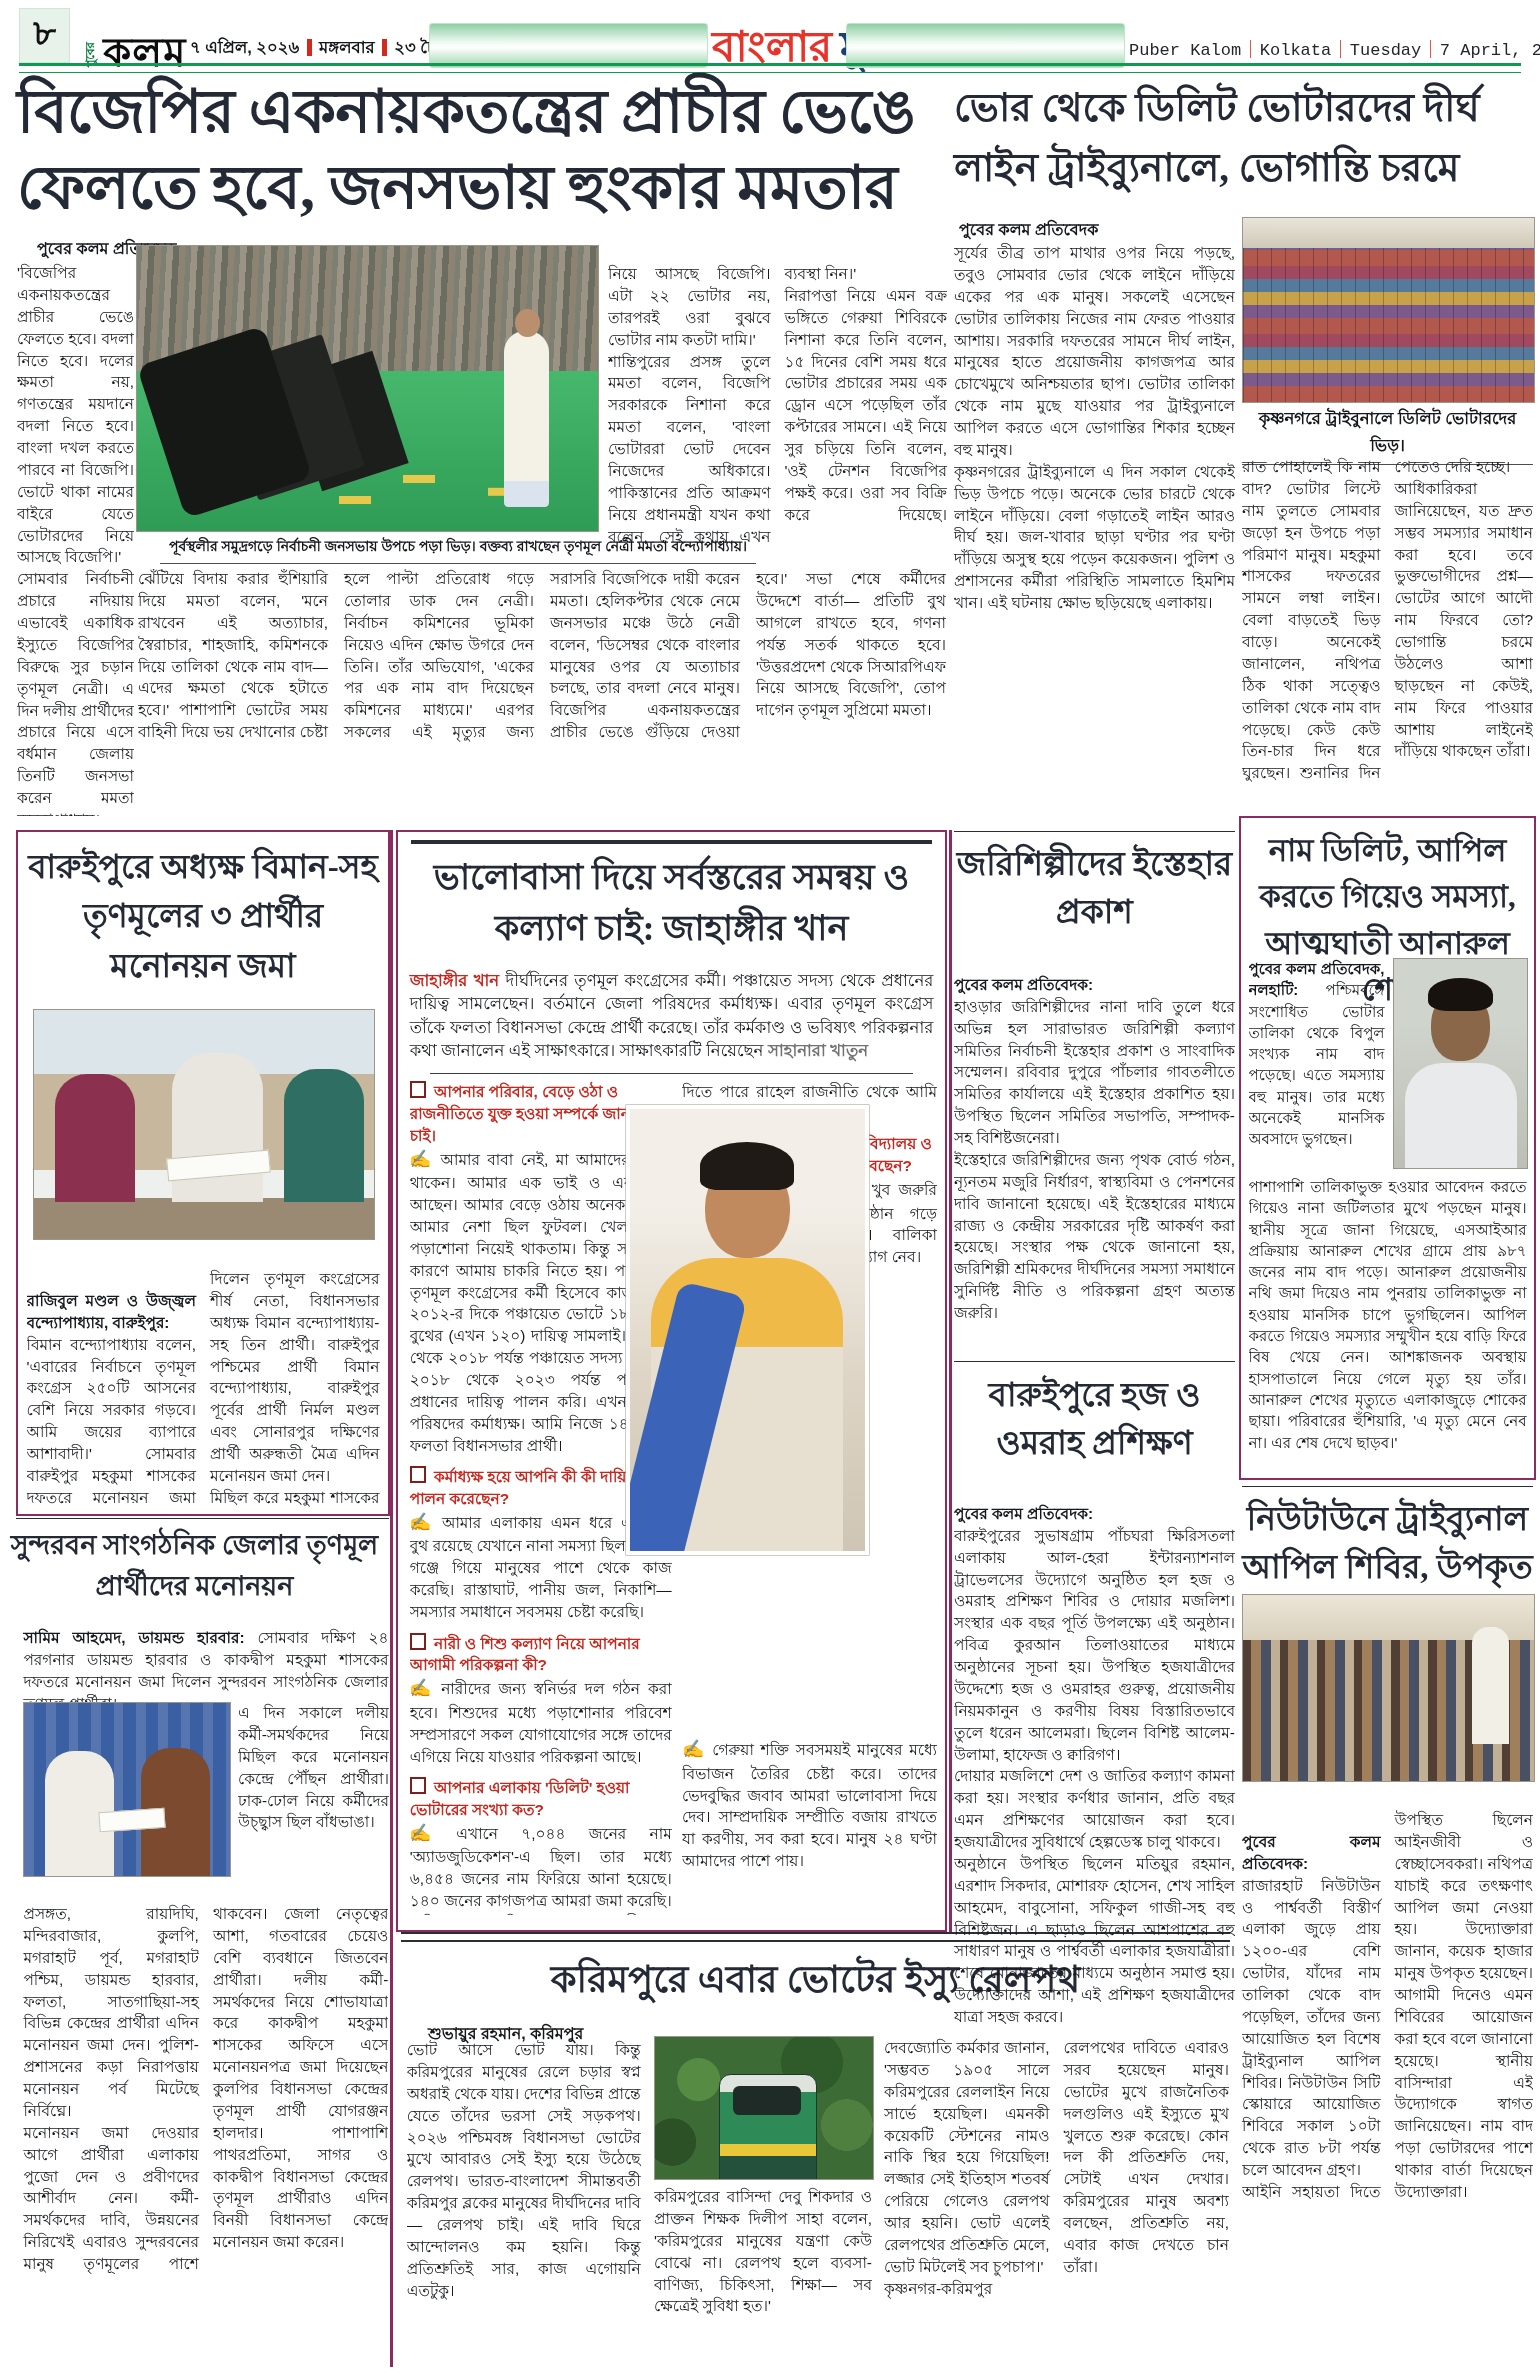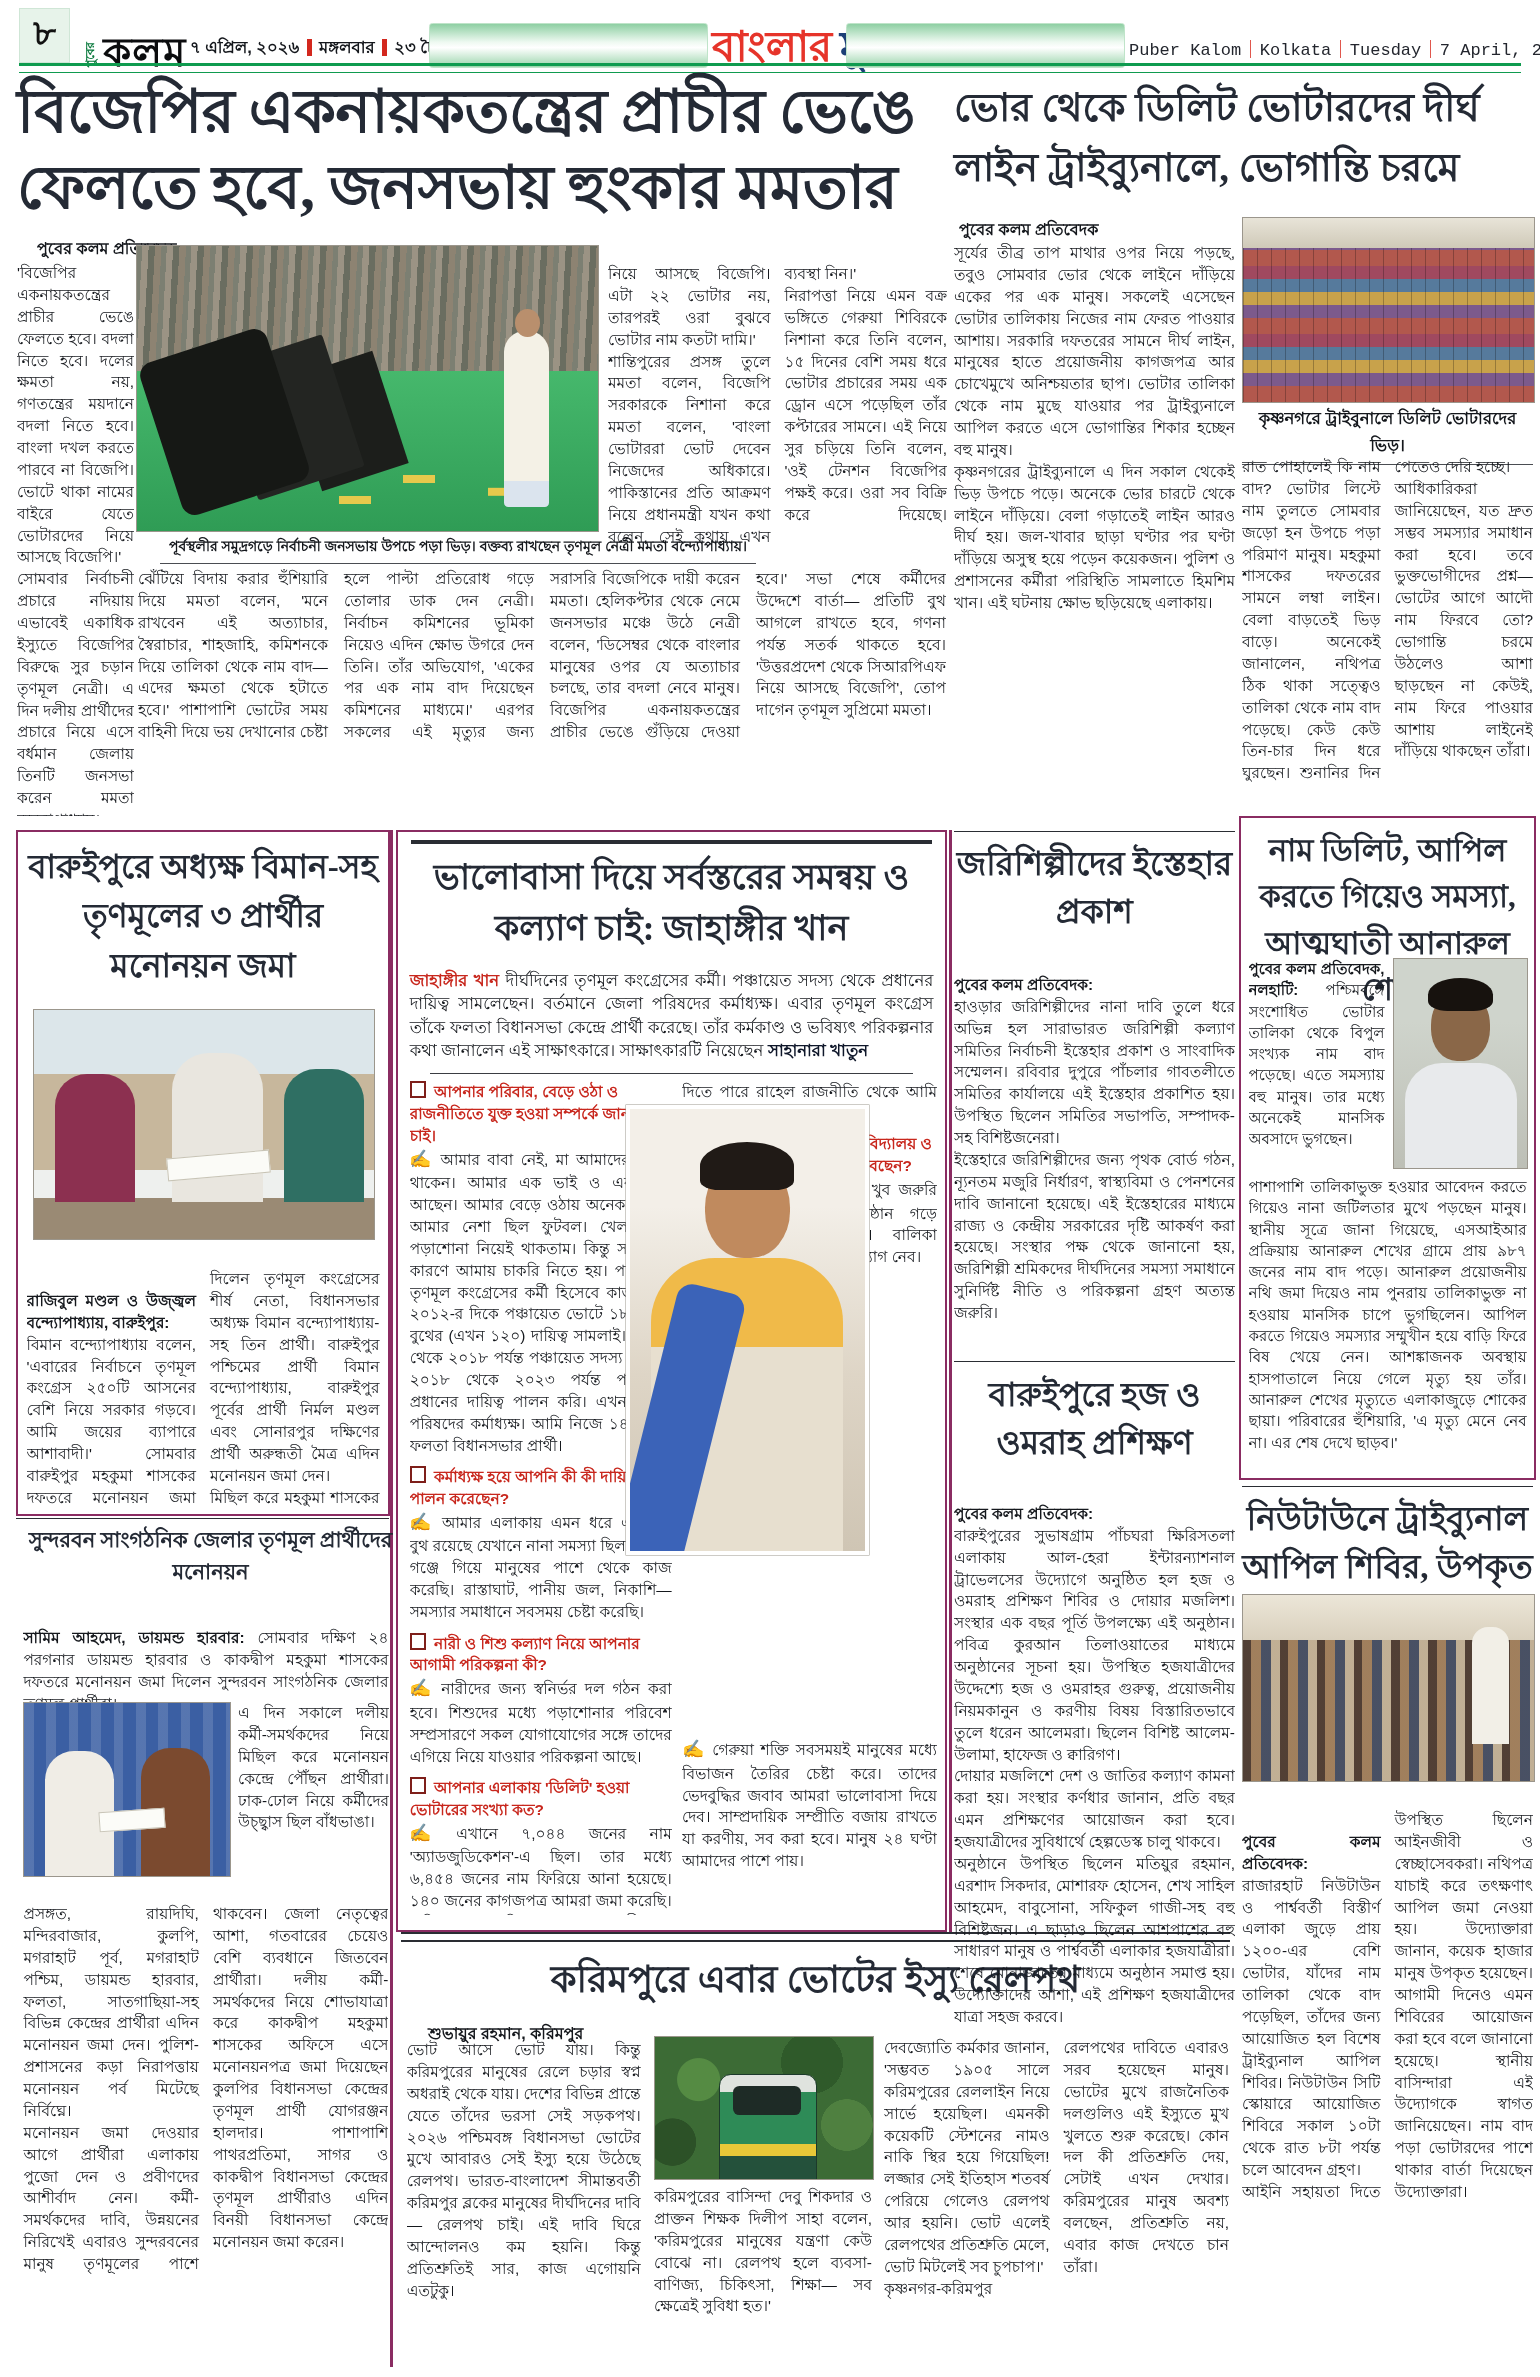--- a/index.html
+++ b/index.html
@@ -103,42 +103,42 @@
       <div class="abs" style="left:133px;top:144px;width:101px;height:21px;background:#fbfbf7;border:0.5px solid #c8c4b6;transform:rotate(-5deg);"></div>
     </div>
     <div class="body-txt justify pre cols2 abs" style="left:8.5px;top:418px;width:353px;height:256px;overflow:hidden;">
       <span class="bold">রাজিবুল মণ্ডল ও উজ্জ্বল বন্দ্যোপাধ্যায়, বারুইপুর:</span>
       <span>বিমান বন্দ্যোপাধ্যায় বলেন, 'এবারের নির্বাচনে তৃণমূল কংগ্রেস ২৫০টি আসনের বেশি নিয়ে সরকার গড়বে। আমি জয়ের ব্যাপারে আশাবাদী।' সোমবার বারুইপুর মহকুমা শাসকের দফতরে মনোনয়ন জমা দিলেন তৃণমূল কংগ্রেসের শীর্ষ নেতা, বিধানসভার অধ্যক্ষ বিমান বন্দ্যোপাধ্যায়-সহ তিন প্রার্থী। বারুইপুর পশ্চিমের প্রার্থী বিমান বন্দ্যোপাধ্যায়, বারুইপুর পূর্বের প্রার্থী নির্মল মণ্ডল এবং সোনারপুর দক্ষিণের প্রার্থী অরুন্ধতী মৈত্র এদিন মনোনয়ন জমা দেন।
 মিছিল করে মহকুমা শাসকের দফতরে পৌঁছন প্রার্থীরা। কর্মী-সমর্থকদের উচ্ছ্বাস ছিল চোখে পড়ার মতো। মনোনয়ন জমা দেওয়ার পর প্রত্যেকে জয় নিয়ে আশা প্রকাশ করেন। বিধানসভার অধ্যক্ষ বলেন, উন্নয়নের নিরিখেই মানুষ তৃণমূলকে ভোট দেবেন। শীতের আগেই 'মোয়া কেন্দ্র' চালু করার কথাও জানান তিনি।</span>
     </div>
   </div>
 
   <div class="abs rule" style="left:16px;top:1518px;width:373px;height:1.1px;"></div>
-  <div class="abs hl center" style="left:24px;top:1525px;width:373px;font-size:21px;line-height:1.5;">সুন্দরবন সাংগঠনিক জেলার তৃণমূল প্রার্থীদের মনোনয়ন</div>
+  <div class="abs hl center" style="left:8px;top:1525px;width:373px;font-size:27px;line-height:1.5;">সুন্দরবন সাংগঠনিক জেলার তৃণমূল প্রার্থীদের মনোনয়ন</div>
   <div class="abs body-txt justify" style="left:23.4px;top:1627px;width:365px;">
     <span class="bold">সামিম আহমেদ, ডায়মন্ড হারবার:</span>
     <span>সোমবার দক্ষিণ ২৪ পরগনার ডায়মন্ড হারবার ও কাকদ্বীপ মহকুমা শাসকের দফতরে মনোনয়ন জমা দিলেন সুন্দরবন সাংগঠনিক জেলার তৃণমূল প্রার্থীরা।</span>
   </div>
   <div class="photo" style="left:23.4px;top:1702px;width:206px;height:173px;">
     <div class="abs" style="left:0;top:0;width:100%;height:100%;background:#3b5fa3;background-image:repeating-linear-gradient(90deg,rgba(255,255,255,.14) 0 9.6px,transparent 9.6px 22.4px);"></div>
     <div class="abs" style="left:21px;top:48px;width:69px;height:125px;background:#f0ede6;border-radius:29px 29px 0 0;"></div>
     <div class="abs" style="left:117px;top:45px;width:69px;height:128px;background:#7b4a2f;border-radius:29px 29px 0 0;"></div>
     <div class="abs" style="left:75px;top:107px;width:64px;height:18px;background:#fcfcf8;border:0.5px solid #c9c5b8;transform:rotate(-4deg);"></div>
   </div>
   <div class="abs body-txt justify" style="left:238px;top:1702px;width:151px;height:173px;overflow:hidden;">এ দিন সকালে দলীয় কর্মী-সমর্থকদের নিয়ে মিছিল করে মনোনয়ন কেন্দ্রে পৌঁছন প্রার্থীরা। ঢাক-ঢোল নিয়ে কর্মীদের উচ্ছ্বাস ছিল বাঁধভাঙা।</div>
   <div class="abs body-txt justify pre cols2" style="left:23.4px;top:1885px;width:365px;height:474px;overflow:hidden;">প্রসঙ্গত, রায়দিঘি, মন্দিরবাজার, কুলপি, মগরাহাট পূর্ব, মগরাহাট পশ্চিম, ডায়মন্ড হারবার, ফলতা, সাতগাছিয়া-সহ বিভিন্ন কেন্দ্রের প্রার্থীরা এদিন মনোনয়ন জমা দেন। পুলিশ-প্রশাসনের কড়া নিরাপত্তায় মনোনয়ন পর্ব মিটেছে নির্বিঘ্নে।
 মনোনয়ন জমা দেওয়ার আগে প্রার্থীরা এলাকায় পুজো দেন ও প্রবীণদের আশীর্বাদ নেন। কর্মী-সমর্থকদের দাবি, উন্নয়নের নিরিখেই এবারও সুন্দরবনের মানুষ তৃণমূলের পাশে থাকবেন। জেলা নেতৃত্বের আশা, গতবারের চেয়েও বেশি ব্যবধানে জিতবেন প্রার্থীরা। দলীয় কর্মী-সমর্থকদের নিয়ে শোভাযাত্রা করে কাকদ্বীপ মহকুমা শাসকের অফিসে এসে মনোনয়নপত্র জমা দিয়েছেন কুলপির বিধানসভা কেন্দ্রের তৃণমূল প্রার্থী যোগরঞ্জন হালদার। পাশাপাশি পাথরপ্রতিমা, সাগর ও কাকদ্বীপ বিধানসভা কেন্দ্রের তৃণমূল প্রার্থীরাও এদিন বিনয়ী বিধানসভা কেন্দ্রে মনোনয়ন জমা করেন।</div>
 
   <div class="abs maroon-box" style="left:396px;top:830px;width:547px;height:1098px;">
     <div class="rule" style="margin:7.5px 12.8px 0;height:4.3px;background:#2a2d33;"></div>
     <div class="hl center" style="margin:9.6px 16px 0;font-size:35px;line-height:1.45;">ভালোবাসা দিয়ে সর্বস্তরের সমন্বয় ও কল্যাণ চাই: জাহাঙ্গীর খান</div>
     <div class="body-txt justify" style="margin:14px 11.7px 0;font-size:16.5px;">
       <span class="bold" style="color:#c8271d;margin-top:16px;">জাহাঙ্গীর খান</span>
       <span>দীর্ঘদিনের তৃণমূল কংগ্রেসের কর্মী। পঞ্চায়েত সদস্য থেকে প্রধানের দায়িত্ব সামলেছেন। বর্তমানে জেলা পরিষদের কর্মাধ্যক্ষ। এবার তৃণমূল কংগ্রেস তাঁকে ফলতা বিধানসভা কেন্দ্রে প্রার্থী করেছে। তাঁর কর্মকাণ্ড ও ভবিষ্যৎ পরিকল্পনার কথা জানালেন এই সাক্ষাৎকারে। সাক্ষাৎকারটি নিয়েছেন</span>
-      <span class="bold" style="color:#0f172a;">সাহানারা খাতুন</span>
+      <span class="bold" style="color:#737373;">সাহানারা খাতুন</span>
     </div>
     <div style="margin:10.7px 32px 0;height:0.5px;background:#3a3d42;"></div>
 
     <div class="abs body-txt" style="left:11.7px;top:249px;width:262px;height:834px;overflow:hidden;">
       <div class="qa-item">
           <div class="q-text"><span class="qsq"></span><span>আপনার পরিবার, বেড়ে ওঠা ও রাজনীতিতে যুক্ত হওয়া সম্পর্কে জানতে চাই।</span></div>
           <div class="justify"><span class="pen">✍</span><span>আমার বাবা নেই, মা আমাদের সঙ্গেই থাকেন। আমার এক ভাই ও এক দাদা আছেন। আমার বেড়ে ওঠায় অনেক লড়াই। আমার নেশা ছিল ফুটবল। খেলা আর পড়াশোনা নিয়েই থাকতাম। কিন্তু সংসারের কারণে আমায় চাকরি নিতে হয়। পাশাপাশি তৃণমূল কংগ্রেসের কর্মী হিসেবে কাজ করি। ২০১২-র দিকে পঞ্চায়েত ভোটে ১৮৭ নম্বর বুথের (এখন ১২০) দায়িত্ব সামলাই। ২০১৩ থেকে ২০১৮ পর্যন্ত পঞ্চায়েত সদস্য ছিলাম। ২০১৮ থেকে ২০২৩ পর্যন্ত পঞ্চায়েত প্রধানের দায়িত্ব পালন করি। এখন জেলা পরিষদের কর্মাধ্যক্ষ। আমি নিজে ১৪৪ নম্বর ফলতা বিধানসভার প্রার্থী।</span></div>
         </div>
       <div class="qa-item">
           <div class="q-text"><span class="qsq"></span><span>কর্মাধ্যক্ষ হয়ে আপনি কী কী দায়িত্ব পালন করেছেন?</span></div>

